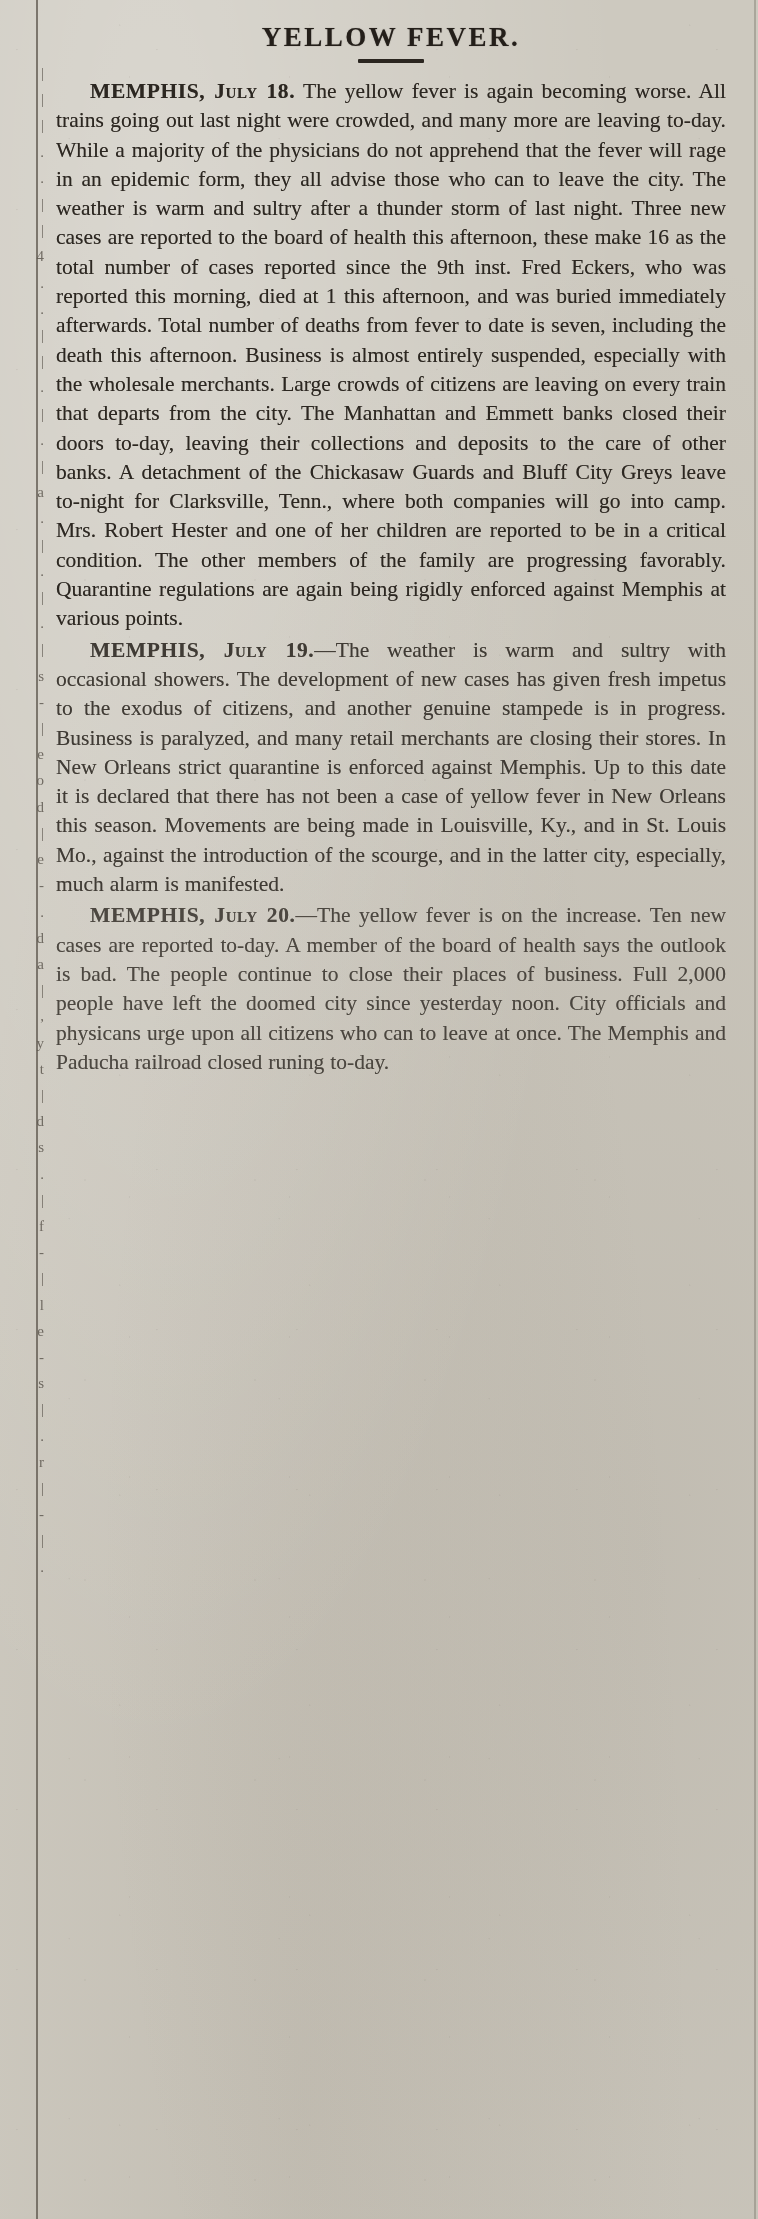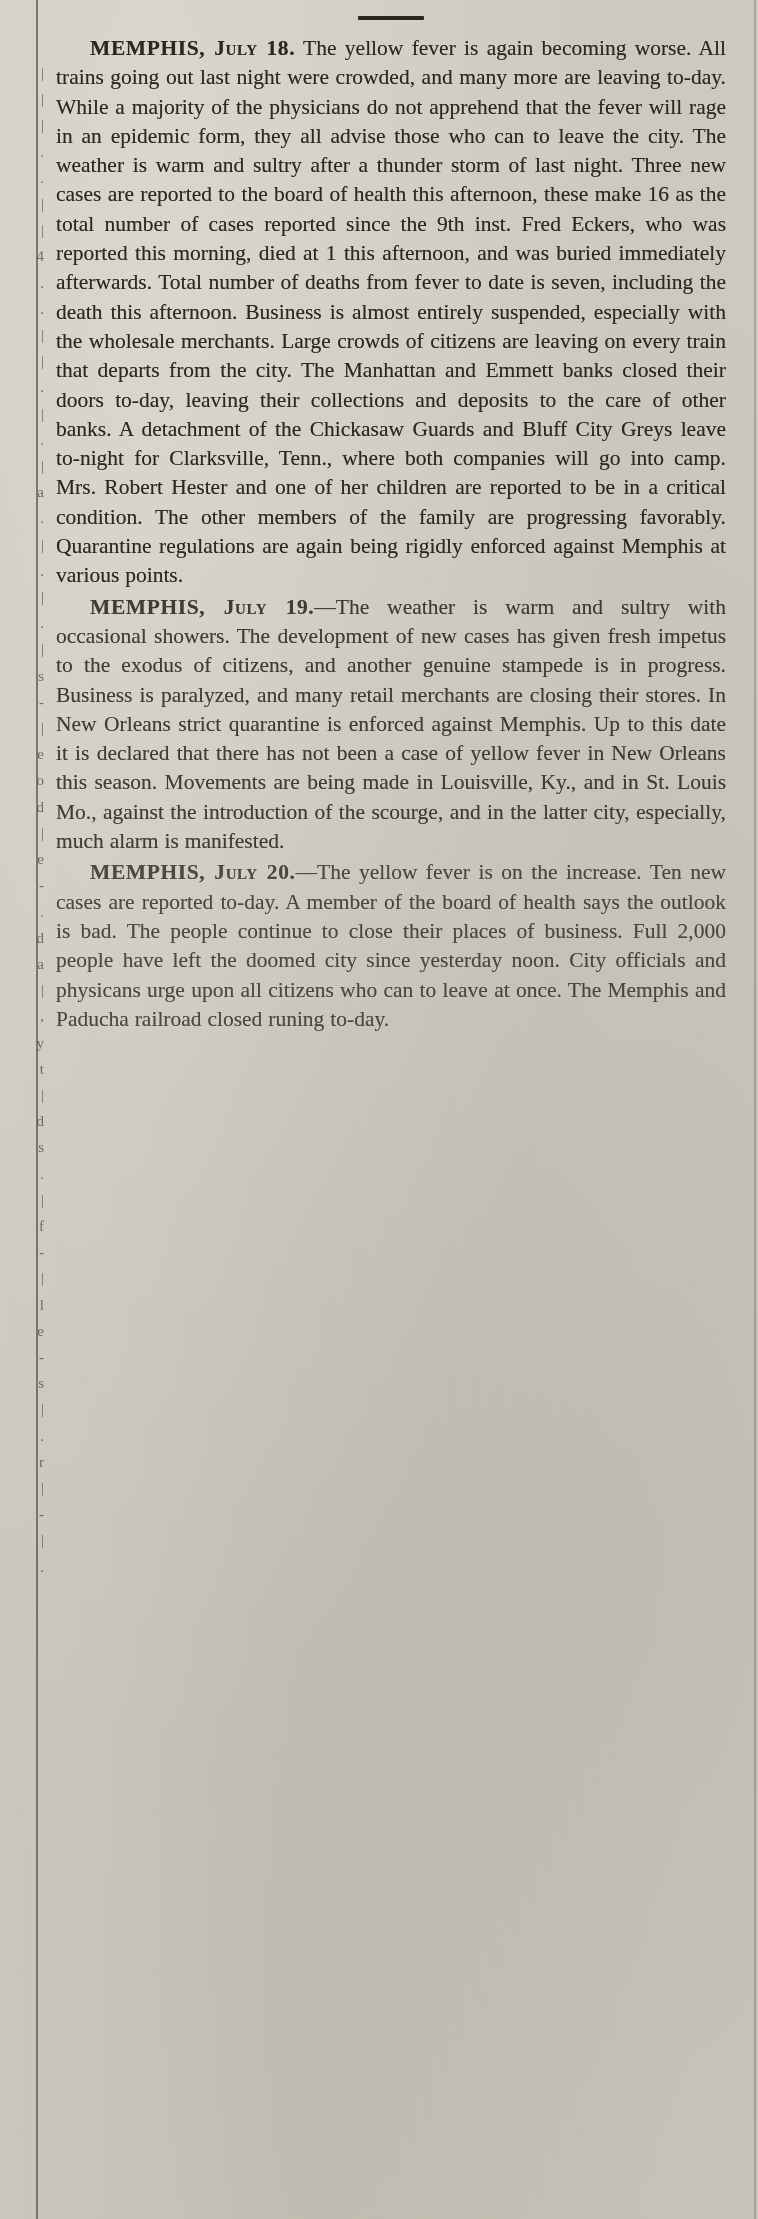--- a/index.html
+++ b/index.html
@@ -182,20 +182,21 @@
 r
 |
 -
 |
 .</div>
   <div class="rule-left"></div>
   <div class="rule-right"></div>
 
   <div class="col">
 
+    <h1 class="headline">YELLOW FEVER.</h1>
     <div class="headrule"></div>
 
     <p class="para">
       <span class="sc">MEMPHIS, July 18.</span><span> The yellow fever is again becoming worse. All trains going out last night were crowded, and many more are leaving to-day. While a majority of the physicians do not apprehend that the fever will rage in an epidemic form, they all advise those who can to leave the city. The weather is warm and sultry after a thunder storm of last night. Three new cases are reported to the board of health this afternoon, these make 16 as the total number of cases reported since the 9th inst. Fred Eckers, who was reported this morning, died at 1 this afternoon, and was buried immediately afterwards. Total number of deaths from fever to date is seven, including the death this afternoon. Business is almost entirely suspended, especially with the wholesale merchants. Large crowds of citizens are leaving on every train that departs from the city. The Manhattan and Emmett banks closed their doors to-day, leaving their collections and deposits to the care of other banks. A detachment of the Chickasaw Guards and Bluff City Greys leave to-night for Clarksville, Tenn., where both companies will go into camp. Mrs. Robert Hester and one of her children are reported to be in a critical condition. The other members of the family are progressing favorably. Quarantine regulations are again being rigidly enforced against Memphis at various points.</span>
     </p>
 
     <p class="para fade-a">
       <span class="sc">MEMPHIS, July 19.</span><span>—The weather is warm and sultry with occasional showers. The development of new cases has given fresh impetus to the exodus of citizens, and another genuine stampede is in progress. Business is paralyzed, and many retail merchants are closing their stores. In New Orleans strict quarantine is enforced against Memphis. Up to this date it is declared that there has not been a case of yellow fever in New Orleans this season. Movements are being made in Louisville, Ky., and in St. Louis Mo., against the introduction of the scourge, and in the latter city, especially, much alarm is manifested.</span>
     </p>
 

